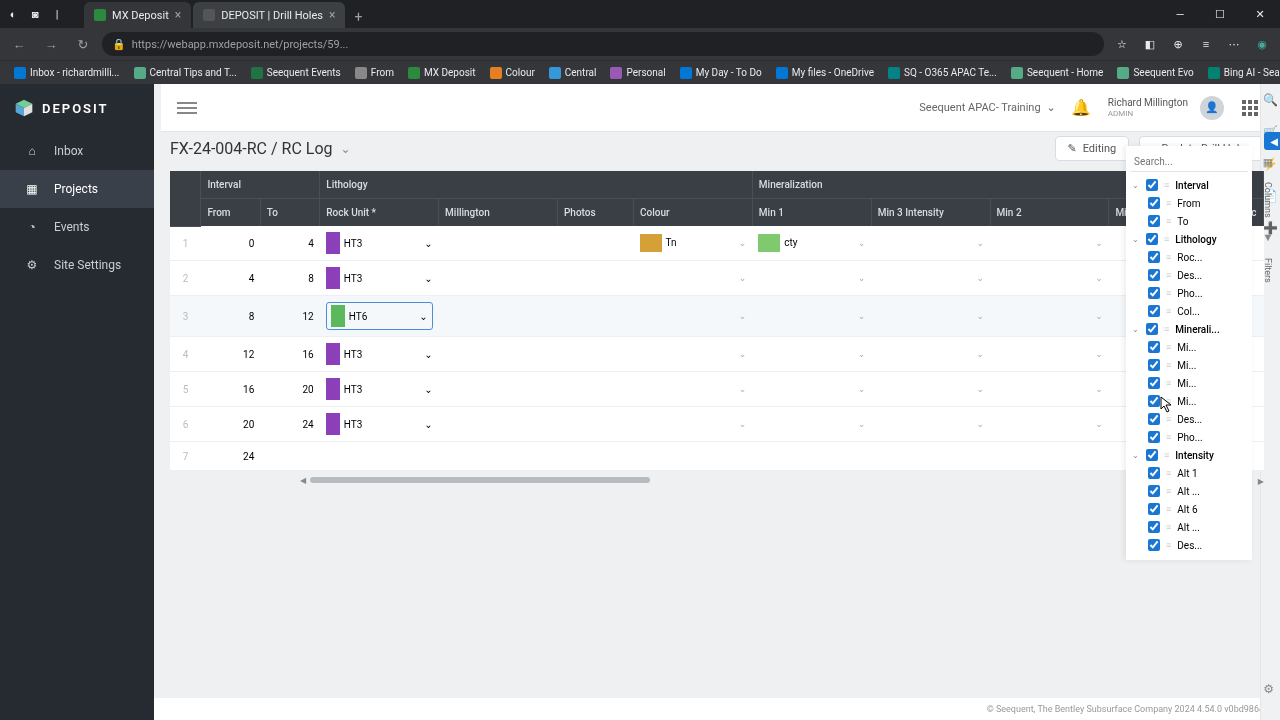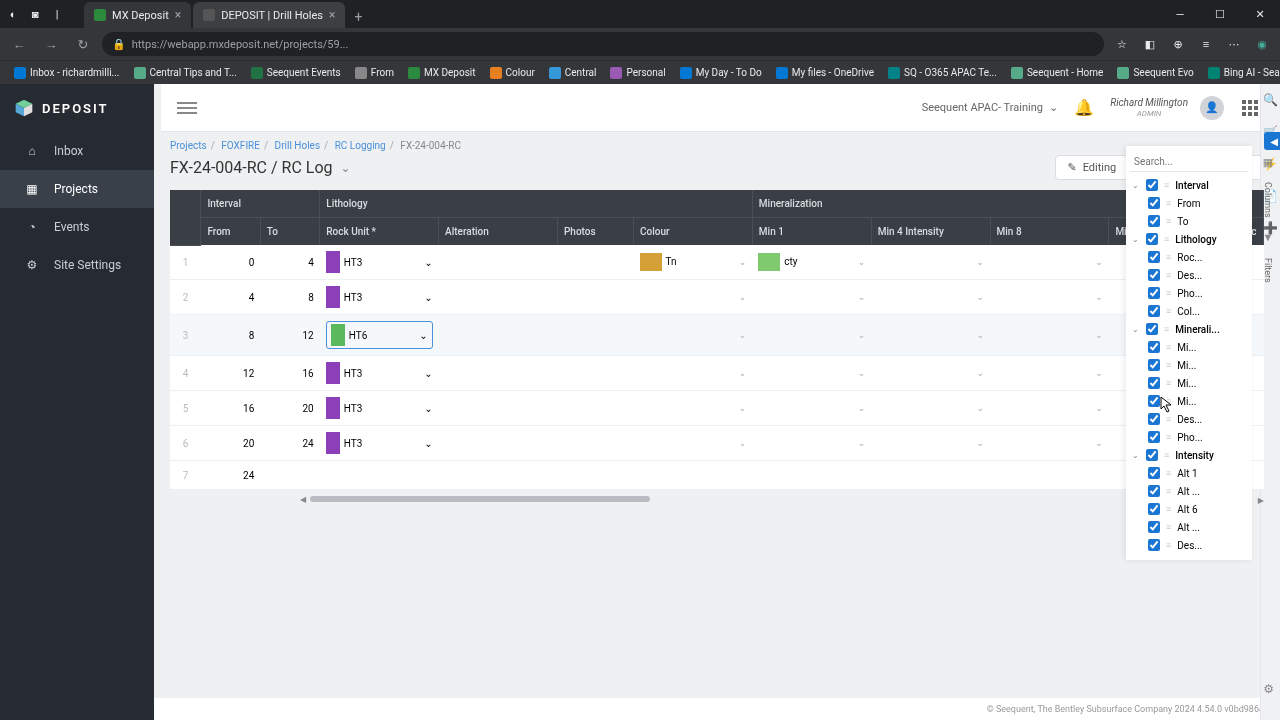--- a/index.html
+++ b/index.html
@@ -38,21 +38,21 @@
 .side-item { height: 38px; display: flex; align-items: center; gap: 14px; padding-left: 24px; font-size: 12px; cursor: pointer; }
 .side-item.selected { background: #3a4049; color: #fff; }
 .side-icon { width: 16px; height: 16px; display: inline-flex; align-items: center; justify-content: center; }
 
 .main { flex: 1; display: flex; flex-direction: column; background: #eef0f2; position: relative; }
 .top-bar { height: 48px; background: #fff; border-bottom: 1px solid #e2e5e9; display: flex; align-items: center; padding: 0 16px; gap: 12px; margin-left: 7px; }
 .hamburger { width: 20px; height: 20px; display: flex; flex-direction: column; justify-content: center; gap: 3px; }
 .hamburger span { height: 2px; background: #888; }
 .workspace-sel { margin-left: auto; font-size: 11px; color: #666; display: flex; align-items: center; gap: 6px; }
 .bell-icon { width: 28px; height: 28px; display: flex; align-items: center; justify-content: center; color: #888; }
-.user-block { text-align: center; font-size: 10px; line-height: 1.2; color: #555; font-style: italic; }
+.user-block { text-align: left; font-size: 10px; line-height: 1.2; color: #555; }
 .user-block .admin { font-size: 8px; color: #999; }
 .avatar { width: 24px; height: 24px; border-radius: 50%; background: #d0d4d9; display: flex; align-items: center; justify-content: center; font-size: 11px; color: #888; }
 .apps-grid { width: 28px; height: 28px; display: flex; align-items: center; justify-content: center; }
 
 .breadcrumb-row { padding: 8px 16px 0; font-size: 10px; color: #4a90d9; }
 .breadcrumb-row span.sep { color: #aaa; margin: 0 4px; }
 .breadcrumb-row span.current { color: #888; }
 
 .title-row { padding: 4px 16px 10px; display: flex; align-items: center; }
 .page-title { font-size: 16px; color: #333; display: flex; align-items: center; gap: 8px; }
@@ -277,27 +277,20 @@
             <rect x="7" y="7" width="4" height="4" fill="#666"></rect>
             <rect x="13" y="7" width="4" height="4" fill="#666"></rect>
             <rect x="1" y="13" width="4" height="4" fill="#666"></rect>
             <rect x="7" y="13" width="4" height="4" fill="#666"></rect>
             <rect x="13" y="13" width="4" height="4" fill="#666"></rect>
           </svg>
       </div>
       <div class="collapse-tab">◀</div>
     </div>
 
-    <div class="breadcrumb-row">
-      <span>Projects</span><span class="sep">/</span>
-      <span>FOXFIRE</span><span class="sep">/</span>
-      <span>Drill Holes</span><span class="sep">/</span>
-      <span>RC Logging</span><span class="sep">/</span>
-      <span class="current">FX-24-004-RC</span>
-    </div>
 
     <div class="title-row">
       <div class="page-title">
         <span>FX-24-004-RC / RC Log</span>
         <span class="chev">⌄</span>
       </div>
       <div class="title-actions">
         <div class="action-btn">
           <span>✎</span>
           <span>Editing</span>
@@ -329,26 +322,26 @@
           <tr>
             <th class="group" rowspan="2"></th>
             <th class="group" colspan="2">Interval</th>
             <th class="group" colspan="4">Lithology</th>
             <th class="group" colspan="5">Mineralization</th>
           </tr>
           <tr>
             <th>From</th>
             <th>To</th>
             <th>Rock Unit *</th>
-            <th>Alteration</th>
+            <th>Millington</th>
             <th>Photos</th>
             <th>Colour</th>
             <th>Min 1</th>
-            <th>Min 4 Intensity</th>
-            <th>Min 8</th>
+            <th>Min 3 Intensity</th>
+            <th>Min 2</th>
             <th>Min 2 Intensity</th>
             <th>Desc</th>
           </tr>
         </thead>
         <tbody id="table-body">
             <tr>
               <td class="row-num">1</td>
               <td class="num-cell">0</td>
               <td class="num-cell">4</td>
               <td>

